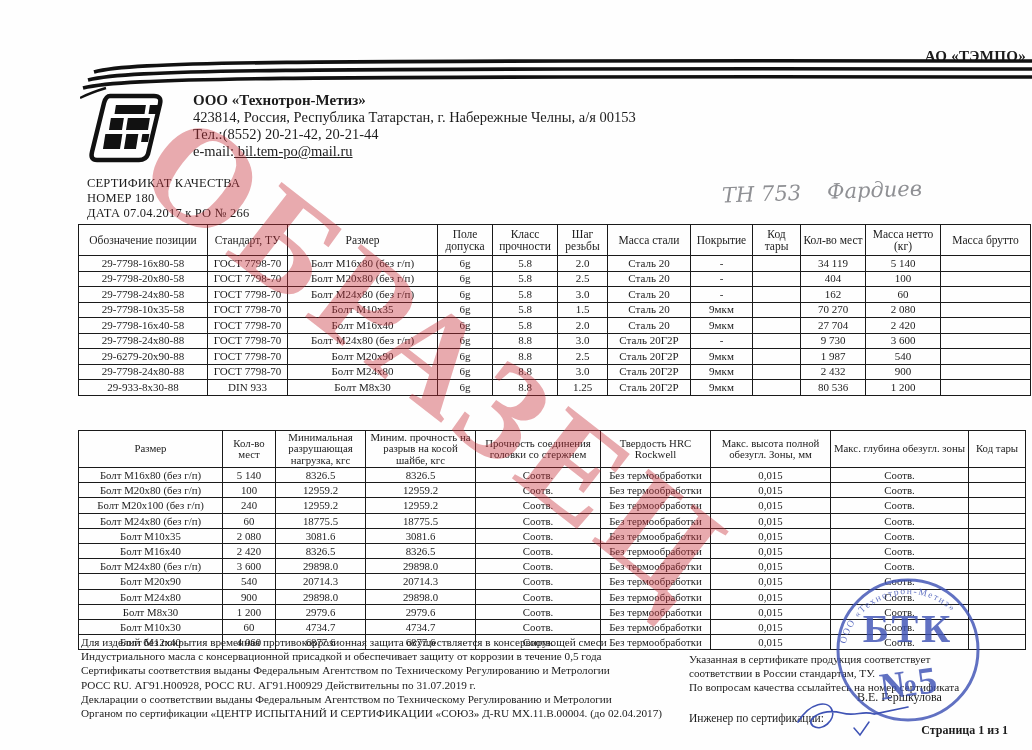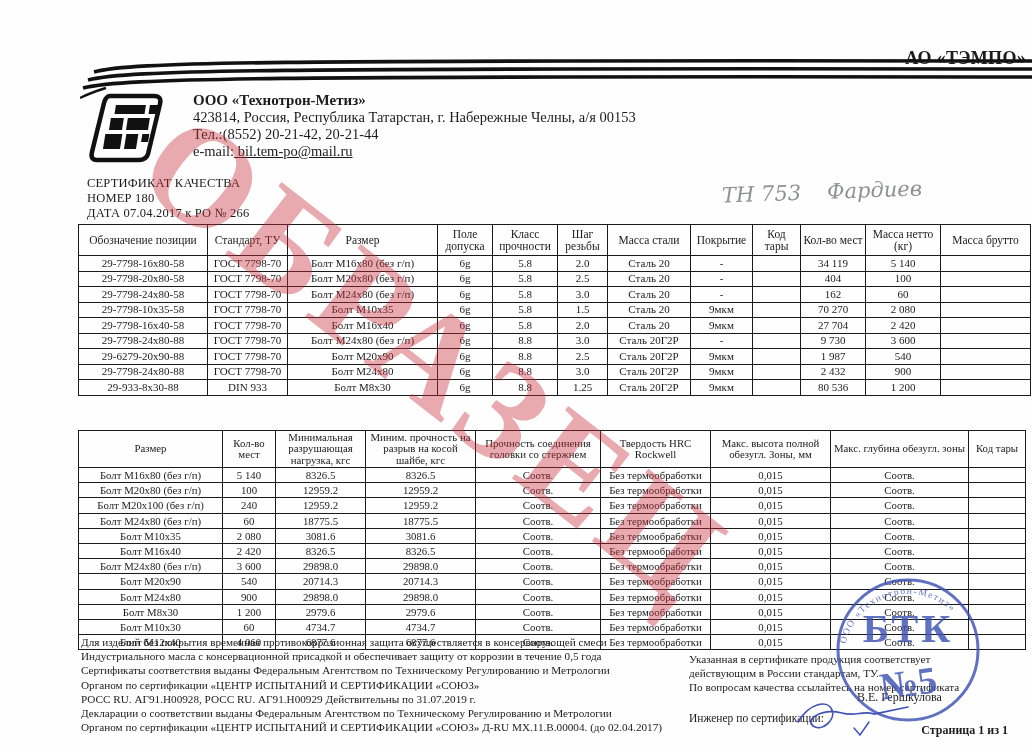--- a/index.html
+++ b/index.html
@@ -1,19 +1,19 @@
 <!DOCTYPE html>
 <html><head>
 <meta charset="utf-8">
 <style>
   html,body{margin:0;padding:0;background:#e8e8e8;}
   .page{position:relative;width:1032px;height:750px;background:#fefefe;overflow:hidden;
         font-family:"Liberation Serif",serif;color:#1c1c1c;}
   
-  .corp{position:absolute;top:48px;right:6px;font-size:18px;font-weight:bold;letter-spacing:.3px;}
+  .corp{position:absolute;top:48px;right:6px;font-size:15px;font-weight:bold;letter-spacing:.3px;}
   .swoosh{position:absolute;left:80px;top:58px;}
   .logo{position:absolute;left:88px;top:92px;}
   .company{position:absolute;left:193px;top:92px;font-size:14.5px;line-height:17px;}
   .company .name{font-weight:bold;font-size:15px;}
   .company .email u{text-decoration:underline;}
   .cert{position:absolute;left:87px;top:176px;font-size:12.5px;line-height:15px;letter-spacing:.2px;}
   .handwriting{position:absolute;left:722px;top:180px;font-family:"DejaVu Serif",serif;
       font-style:italic;color:#8f9094;font-size:21px;transform:rotate(-2deg);white-space:nowrap;}
   .handwriting .w2{margin-left:26px;}
   
@@ -407,28 +407,27 @@
           <td>Соотв.</td>
           <td></td>
         </tr>
       </tbody>
     </table>
 
   <div class="footL">
       <div>Для изделий без покрытия временная противокоррозионная защита осуществляется в консервирующей смеси</div>
       <div>Индустриального масла с консервационной присадкой и обеспечивает защиту от коррозии в течение 0,5 года</div>
       <div>Сертификаты соответствия выданы Федеральным Агентством по Техническому Регулированию и Метрологии</div>
-      <div>Органом по сертификации «ЦЕНТР ИСПЫТАНИЙ И СЕРТИФИКАЦИИ «СОЮЗ»</div>
       <div>РОСС RU. АГ91.Н00928,  РОСС RU. АГ91.Н00929 Действительны по 31.07.2019 г.</div>
       <div>Декларации о соответствии выданы Федеральным Агентством по Техническому Регулированию и Метрологии</div>
       <div>Органом по сертификации «ЦЕНТР ИСПЫТАНИЙ И СЕРТИФИКАЦИИ «СОЮЗ» Д-RU МХ.11.В.00004. (до 02.04.2017)</div>
     </div>
   <div class="footR">
       <div>Указанная в сертификате продукция соответствует</div>
-      <div>действующим в России стандартам, ТУ.</div>
+      <div>соответствии в России стандартам, ТУ.</div>
       <div>По вопросам качества ссылайтесь на номер сертификата</div>
     </div>
 
   <div class="signlabel">Инженер по сертификации:</div>
   <svg class="sig" width="120" height="44" viewBox="0 0 120 44">
     <path d="M2 24 C 14 4, 32 2, 36 12 C 40 22, 26 34, 17 28 C 9 22, 24 10, 46 15 C 60 19, 66 12, 78 16 L 112 9" stroke="#3f53b5" stroke-width="1.7" fill="none" stroke-linecap="round"></path>
     <path d="M58 30 l6 7 9-13" stroke="#3f53b5" stroke-width="1.5" fill="none" stroke-linecap="round"></path>
   </svg>
   <div class="signname">В.Е. Гершкулова</div>
   <div class="pagenum">Страница 1 из 1</div>

